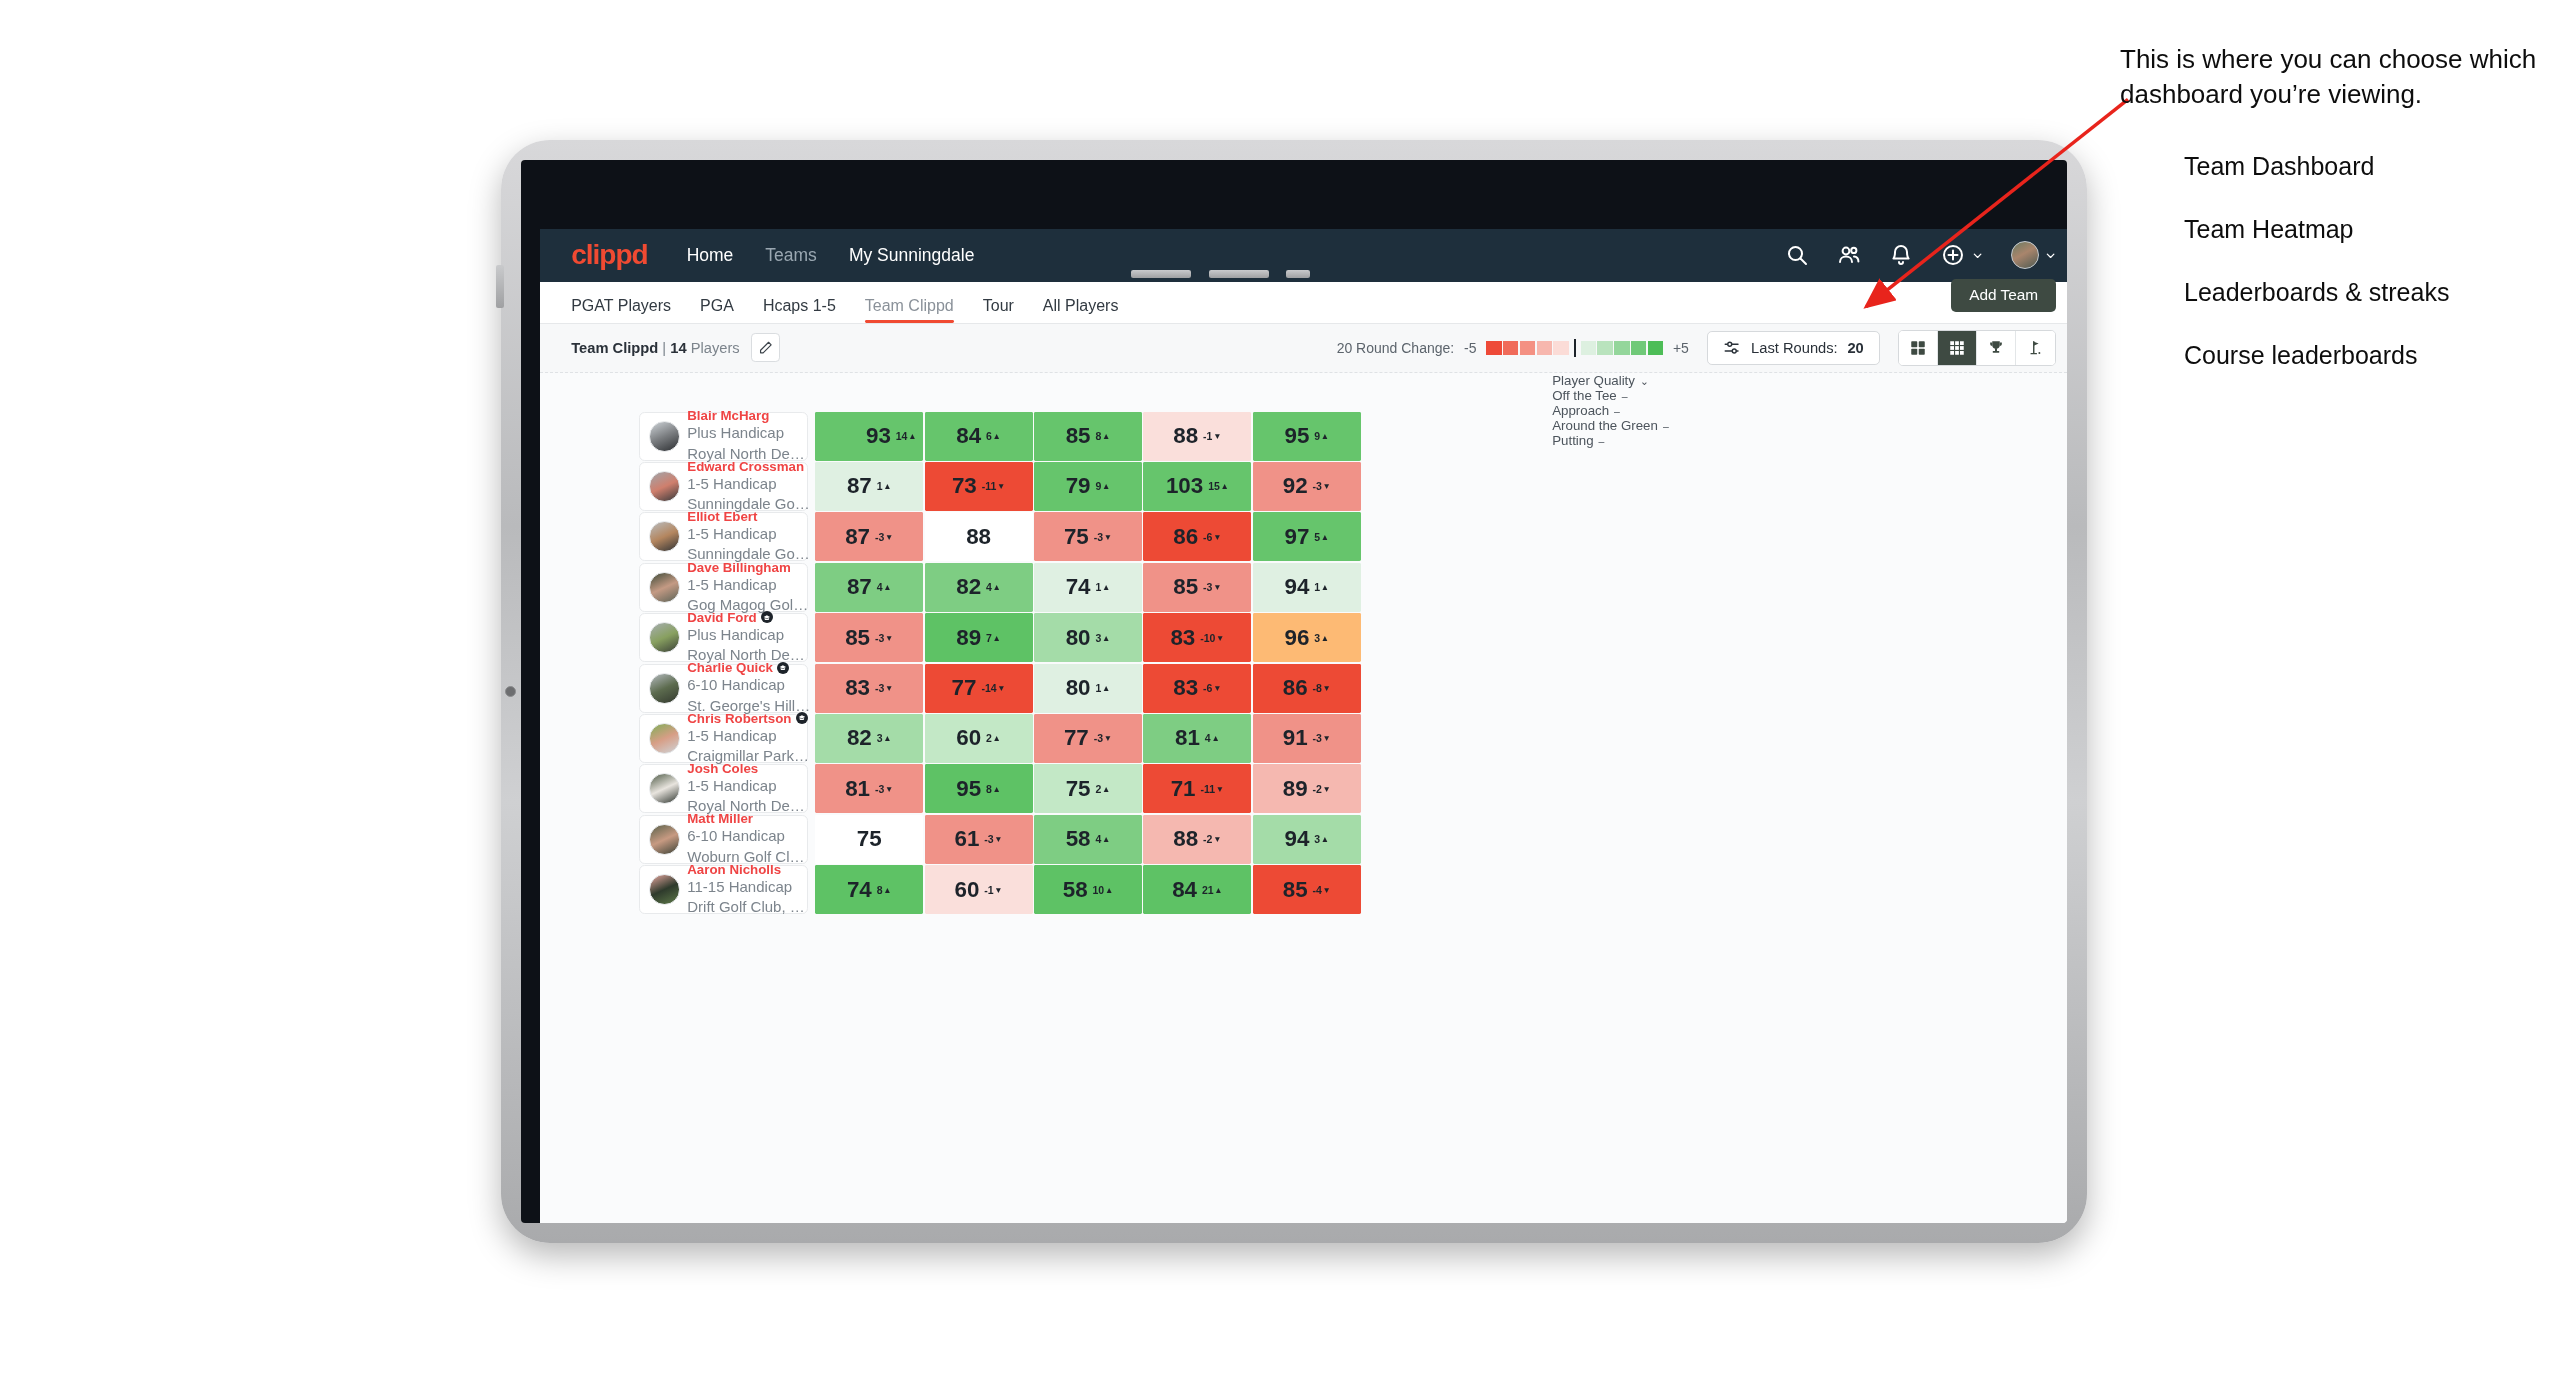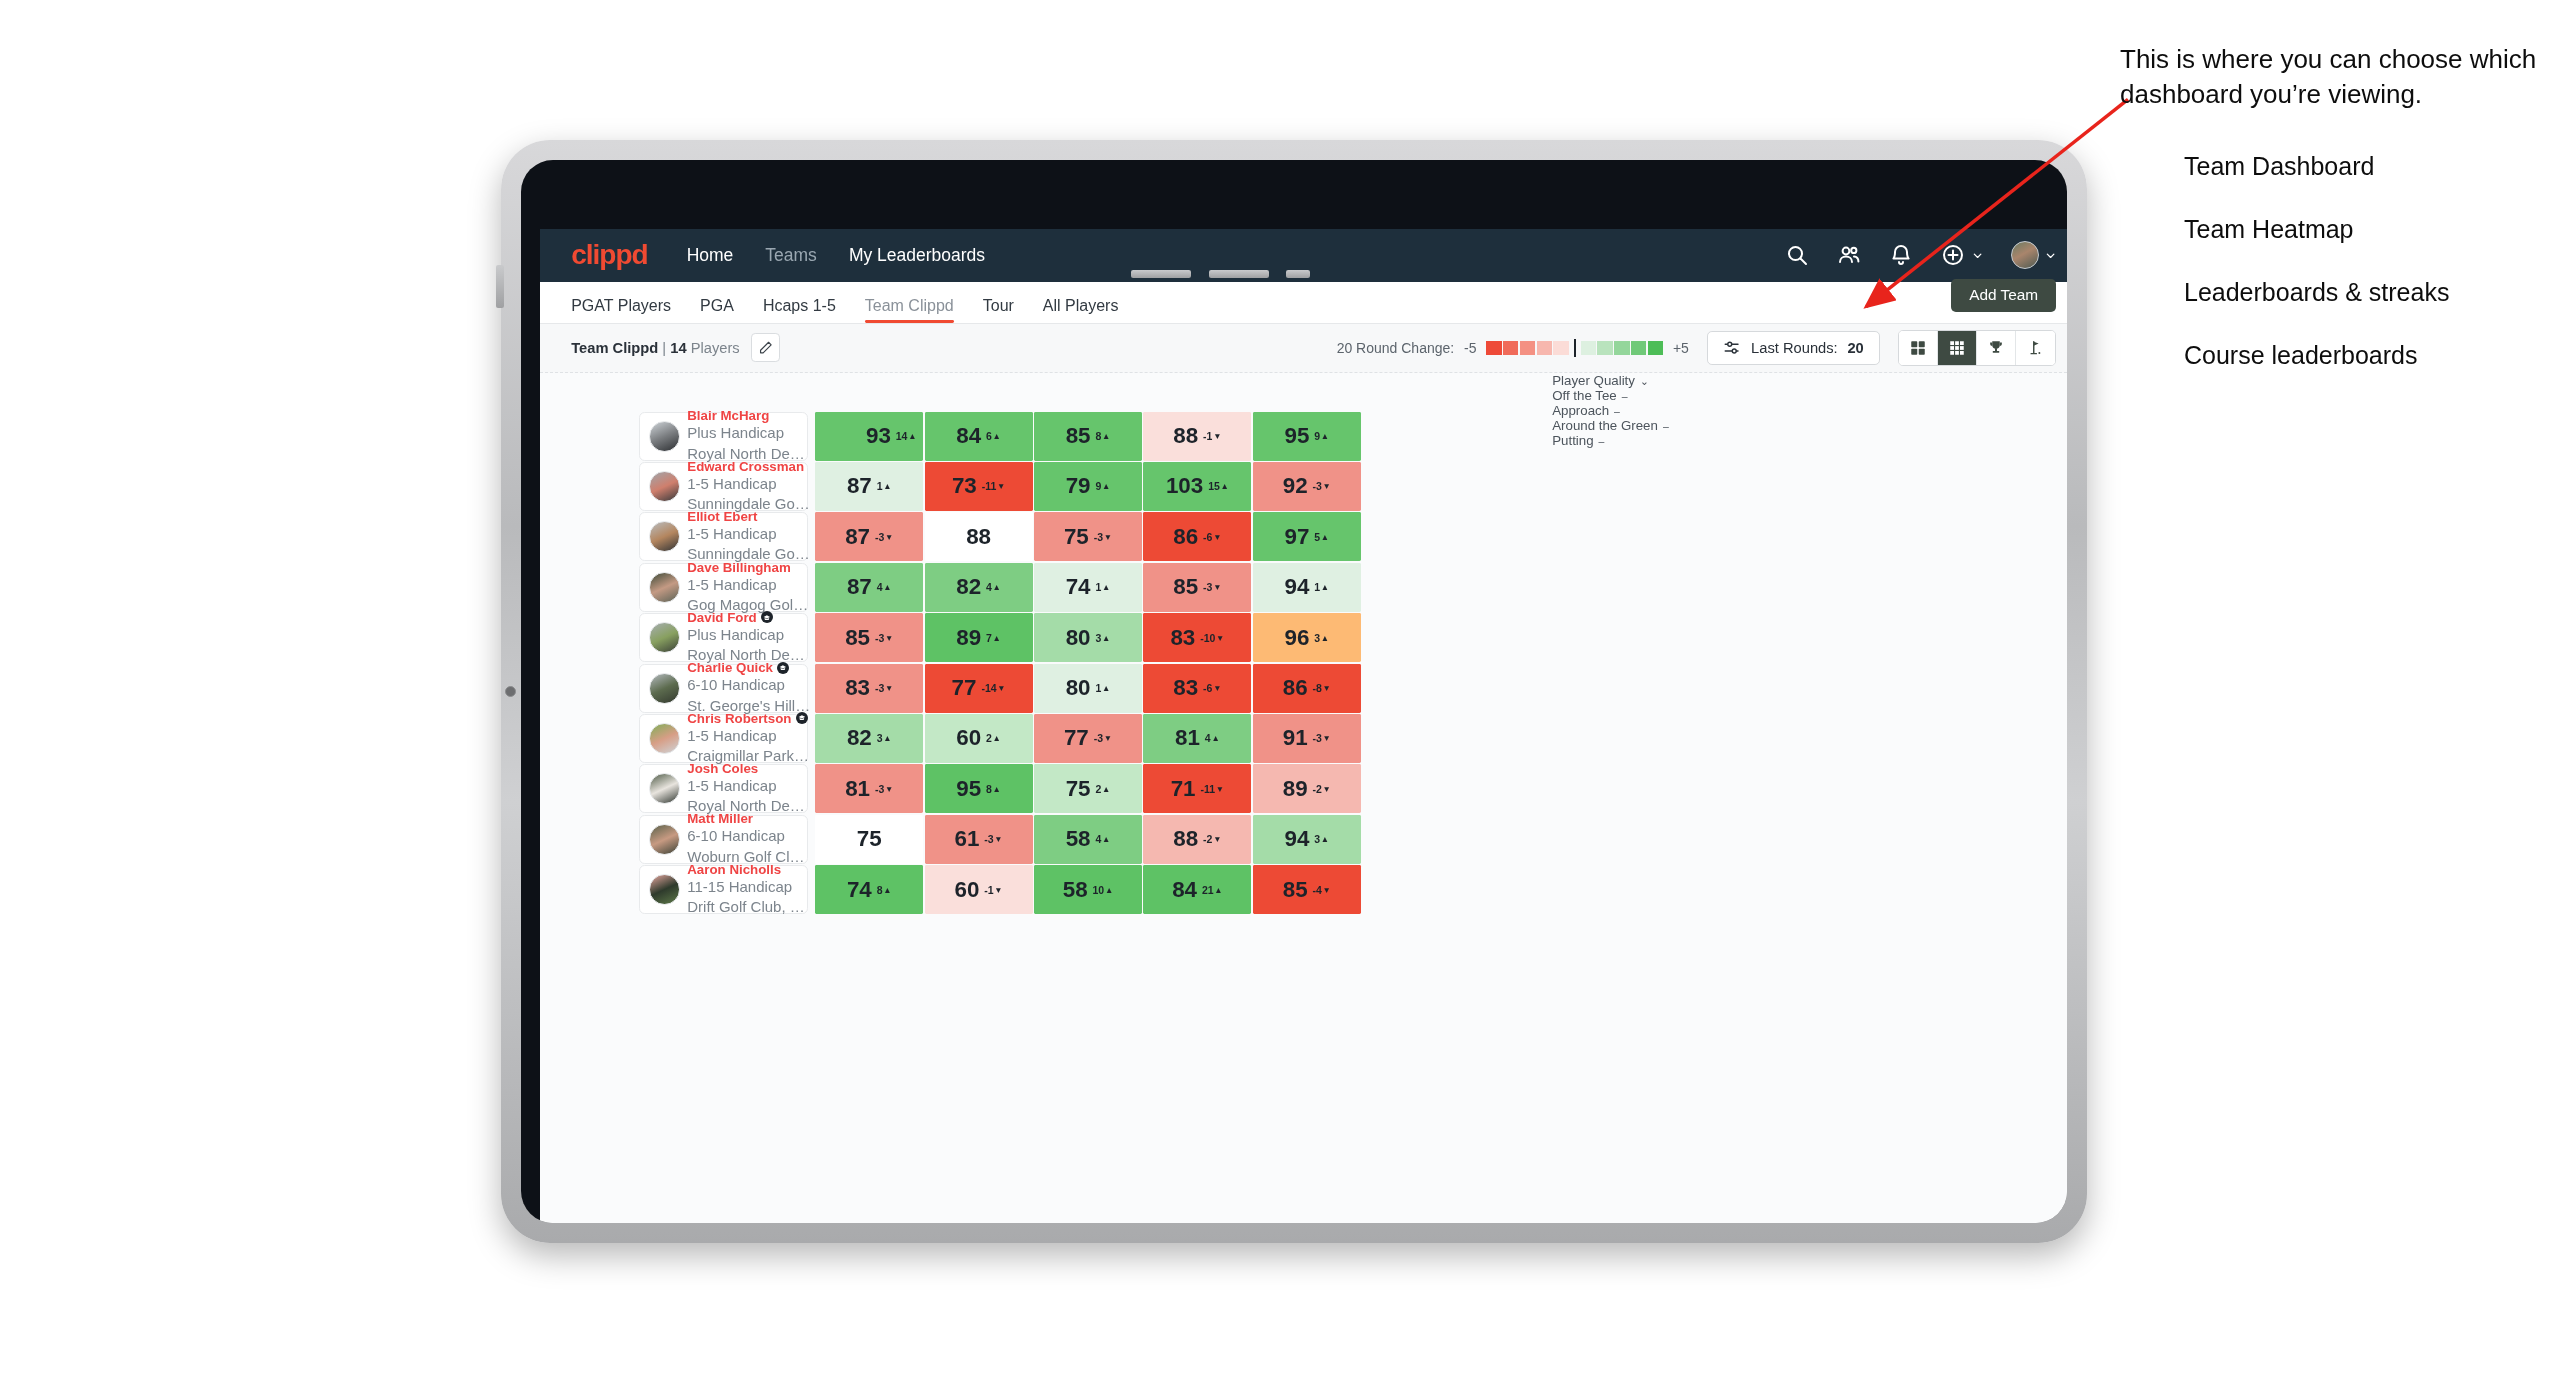--- a/index.html
+++ b/index.html
@@ -16,21 +16,21 @@
     left: 501px; top: 140px;
     width: 1586px; height: 1103px;
     background: linear-gradient(180deg,#d8d8da 0%, #b9babc 35%, #cfd0d2 60%, #a9aaac 100%);
     border-radius: 49px;
     padding: 19.6px;
     box-shadow: 0 12.6px 32px rgba(0,0,0,.28);
   }
   #tablet-screen {
     width: 100%; height: 100%;
     background: #0d1117;
-    border-radius: 32px;
+    border-radius: 4px;
     overflow: hidden;
     position: relative;
   }
   .frame-btn {
     position: absolute; background: linear-gradient(180deg,#c9cacc,#9fa0a2);
     border-radius: 2.1px;
   }
   #btn-top-1 { left: 630px; top: 130px; width: 60px; height: 7.7px; }
   #btn-top-2 { left: 708px; top: 130px; width: 60px; height: 7.7px; }
   #btn-top-3 { left: 785px; top: 130px; width: 24px; height: 7.7px; }
@@ -185,21 +185,21 @@
 
 <div id="tablet-frame">
   <div id="tablet-screen">
 
     <div id="app">
 
       <div id="topnav">
         <div id="logo">clippd</div>
         <div class="nav-link">Home</div>
         <div class="nav-link dim">Teams</div>
-        <div class="nav-link">My Leaderboards</div>
+        <div class="nav-link">My Sunningdale</div>
 
         <div id="topnav-right">
           <svg class="nav-icon" viewBox="0 0 24 24" fill="none" stroke="#fff" stroke-width="2">
             <circle cx="10.5" cy="10.5" r="6.5"></circle>
               <line x1="15.5" y1="15.5" x2="21" y2="21" stroke-linecap="round"></line>
           </svg>
           <svg class="nav-icon" viewBox="0 0 24 24" fill="none" stroke="#fff" stroke-width="2">
             <circle cx="9" cy="8" r="3.4"></circle>
               <path d="M3 19c0-3.4 2.7-5.4 6-5.4s6 2 6 5.4" stroke-linecap="round"></path>
             <circle cx="16.8" cy="7.4" r="2.6"></circle>

